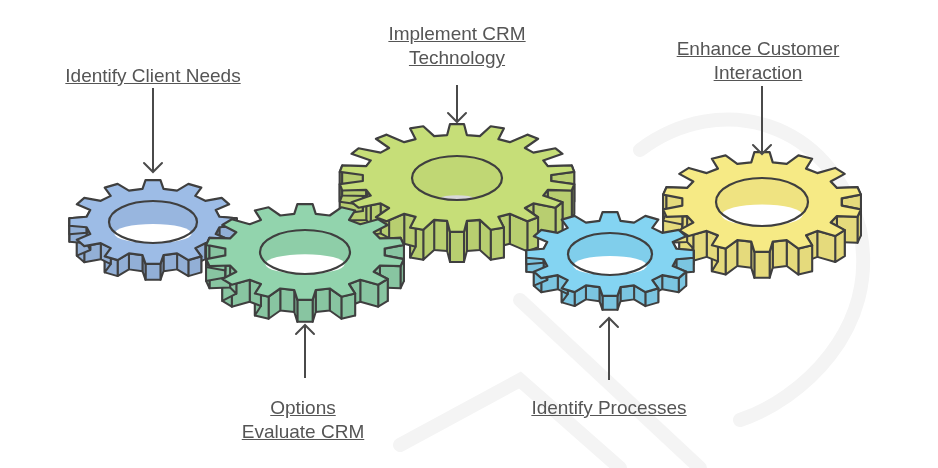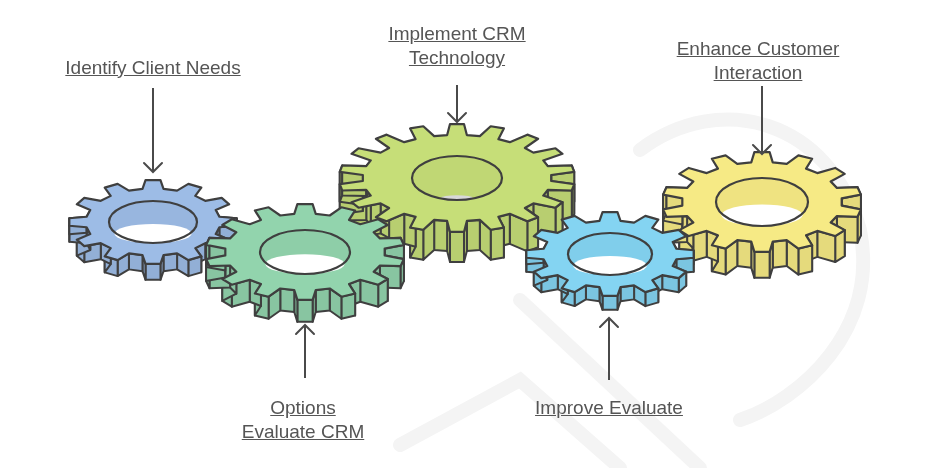--- a/index.html
+++ b/index.html
@@ -257,31 +257,31 @@
         <polyline points="600,327 609,318 618,327" fill="none" stroke="#4a4a4a" stroke-width="2" stroke-linecap="round"></polyline>
       </g>
       <g>
         <line x1="762" y1="86" x2="762" y2="154" stroke="#4a4a4a" stroke-width="2"></line>
         <polyline points="753,145 762,154 771,145" fill="none" stroke="#4a4a4a" stroke-width="2" stroke-linecap="round"></polyline>
       </g>
     </g>
 </svg>
 
 <div id="labels">
-    <div class="label" style="left: 153px; top: 56px; color: rgb(85, 85, 85);">
+    <div class="label" style="left: 153px; top: 64px; color: rgb(85, 85, 85);">
       <span>Identify Client Needs</span>
     </div>
     <div class="label" style="left: 303px; top: 396px; color: rgb(85, 85, 85);">
       <span>Options</span>
       <span>Evaluate CRM</span>
     </div>
     <div class="label" style="left: 457px; top: 22px; color: rgb(85, 85, 85);">
       <span>Implement CRM</span>
       <span>Technology</span>
     </div>
     <div class="label" style="left: 609px; top: 396px; color: rgb(85, 85, 85);">
-      <span>Improve Evaluate</span>
+      <span>Identify Processes</span>
     </div>
     <div class="label" style="left: 758px; top: 37px; color: rgb(85, 85, 85);">
       <span>Enhance Customer</span>
       <span>Interaction</span>
     </div>
   </div>
 
 </body></html>

